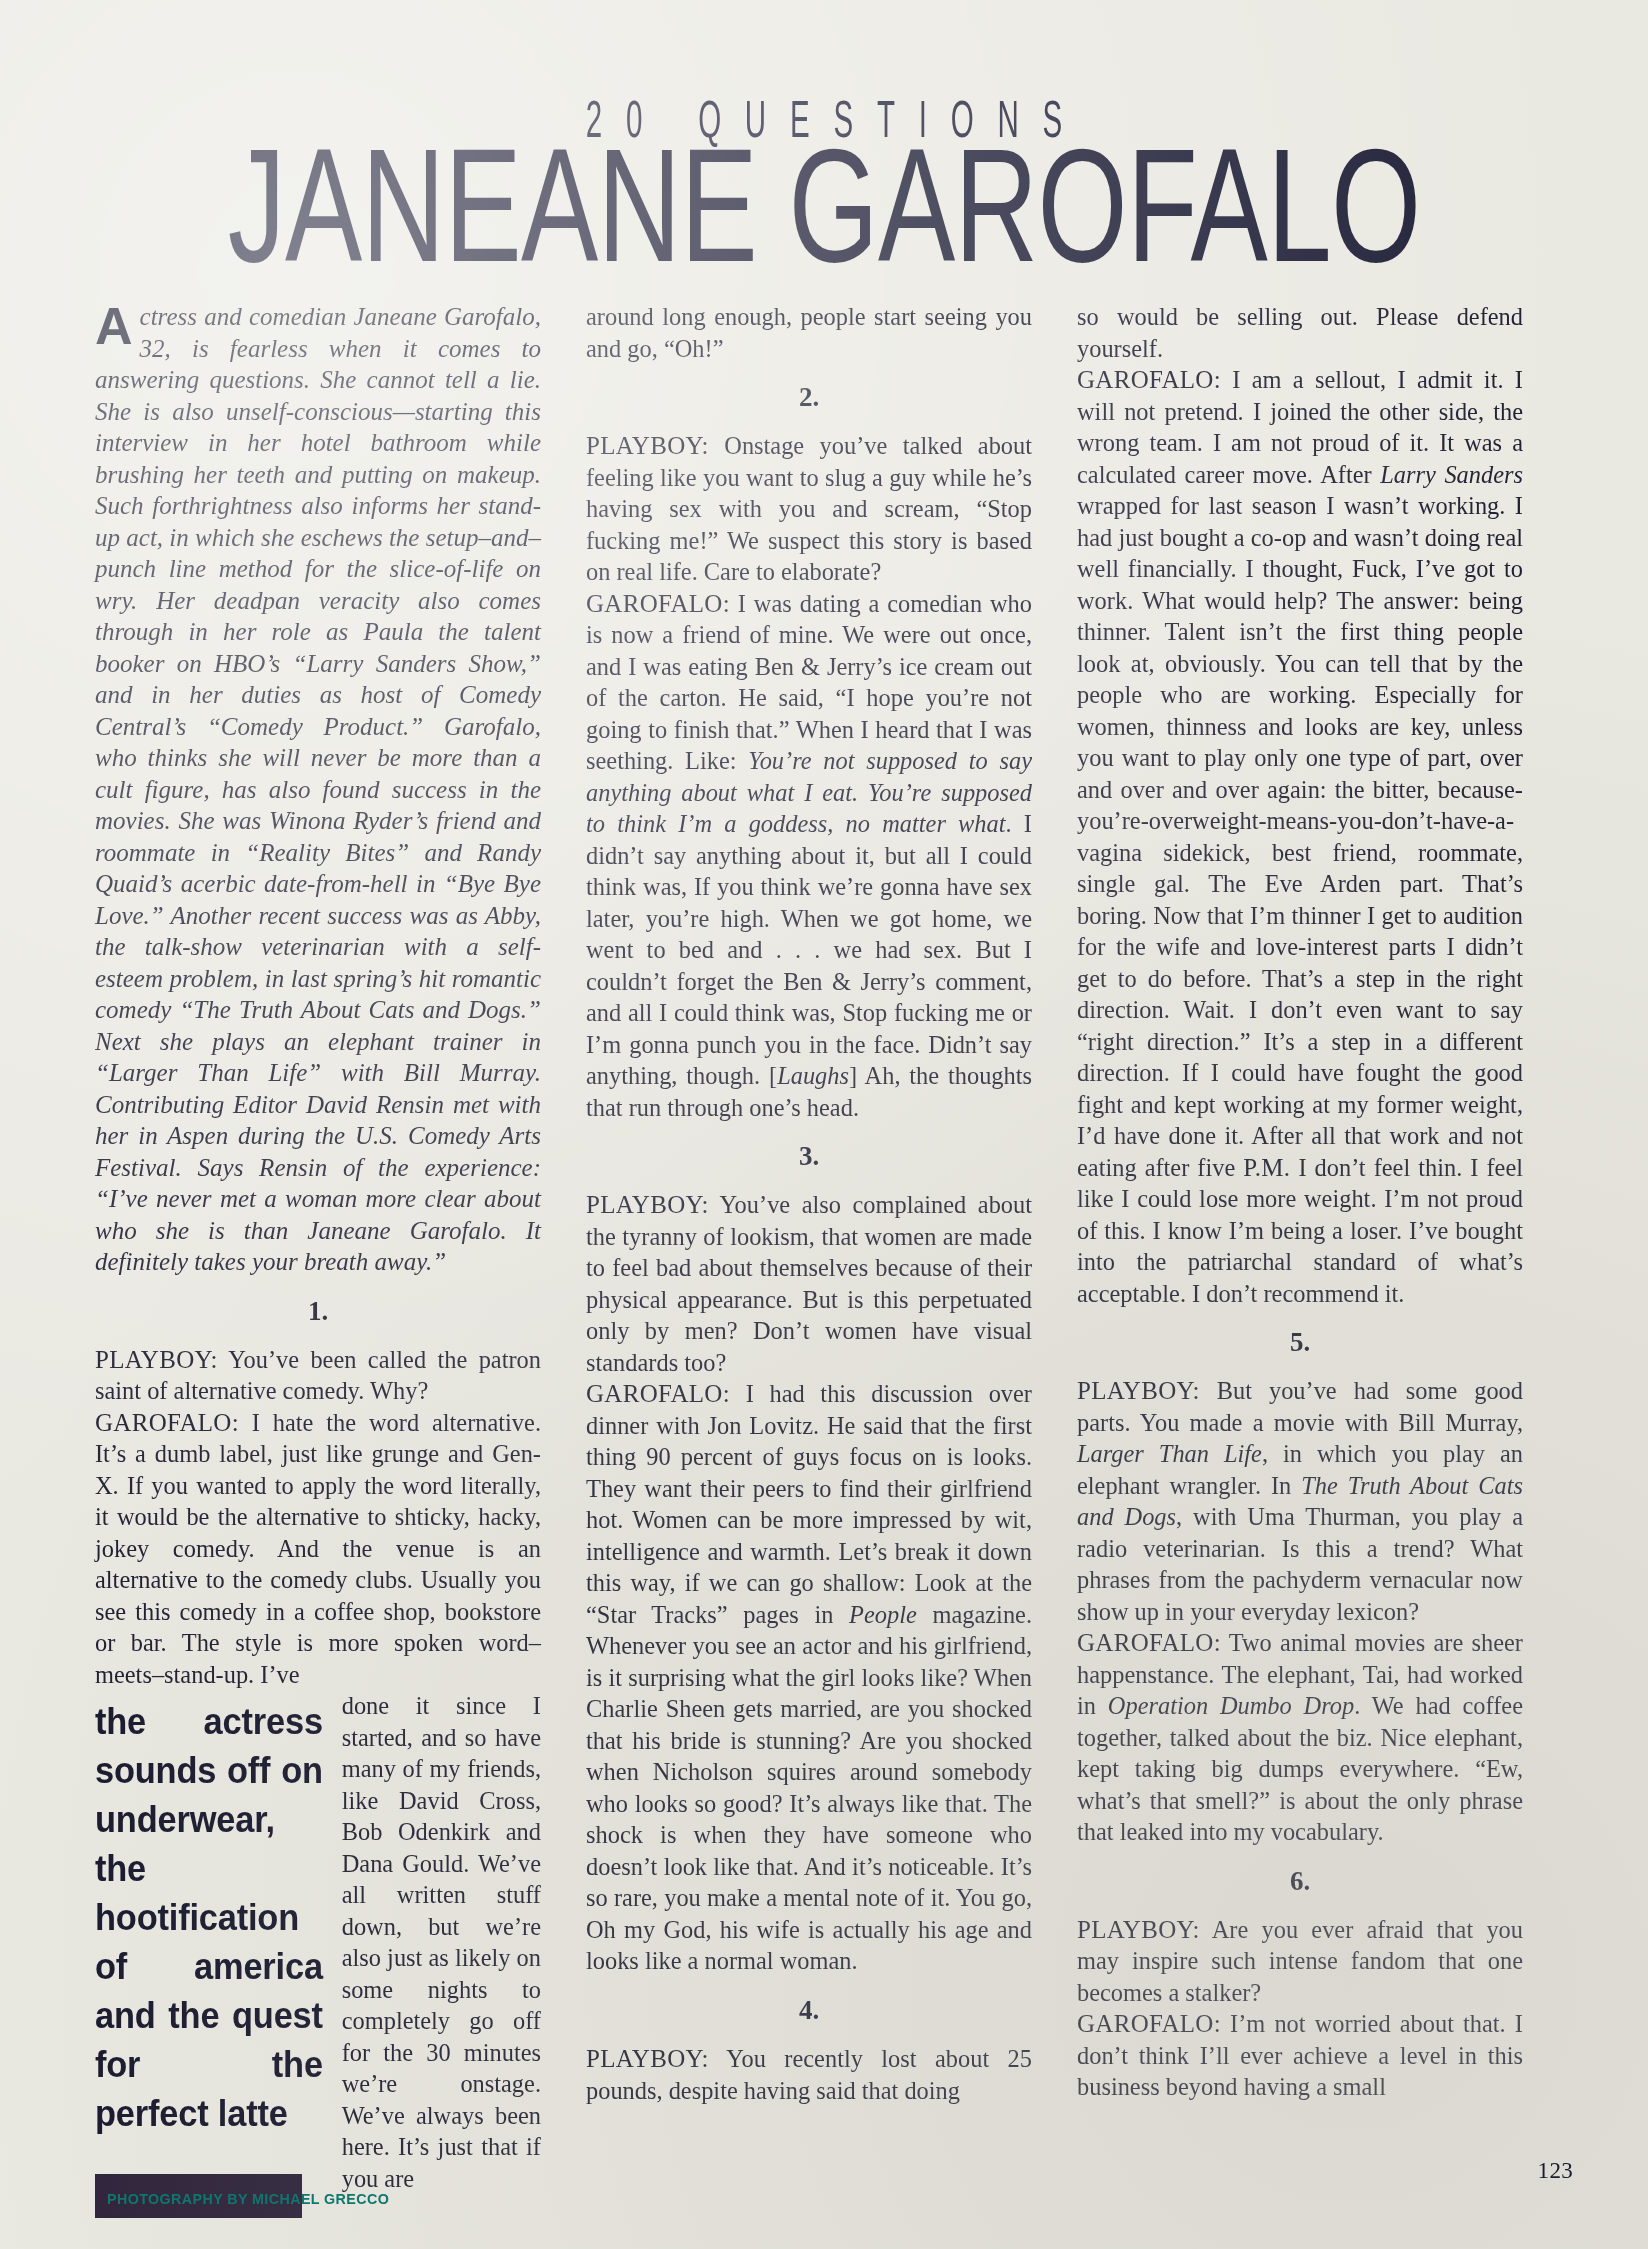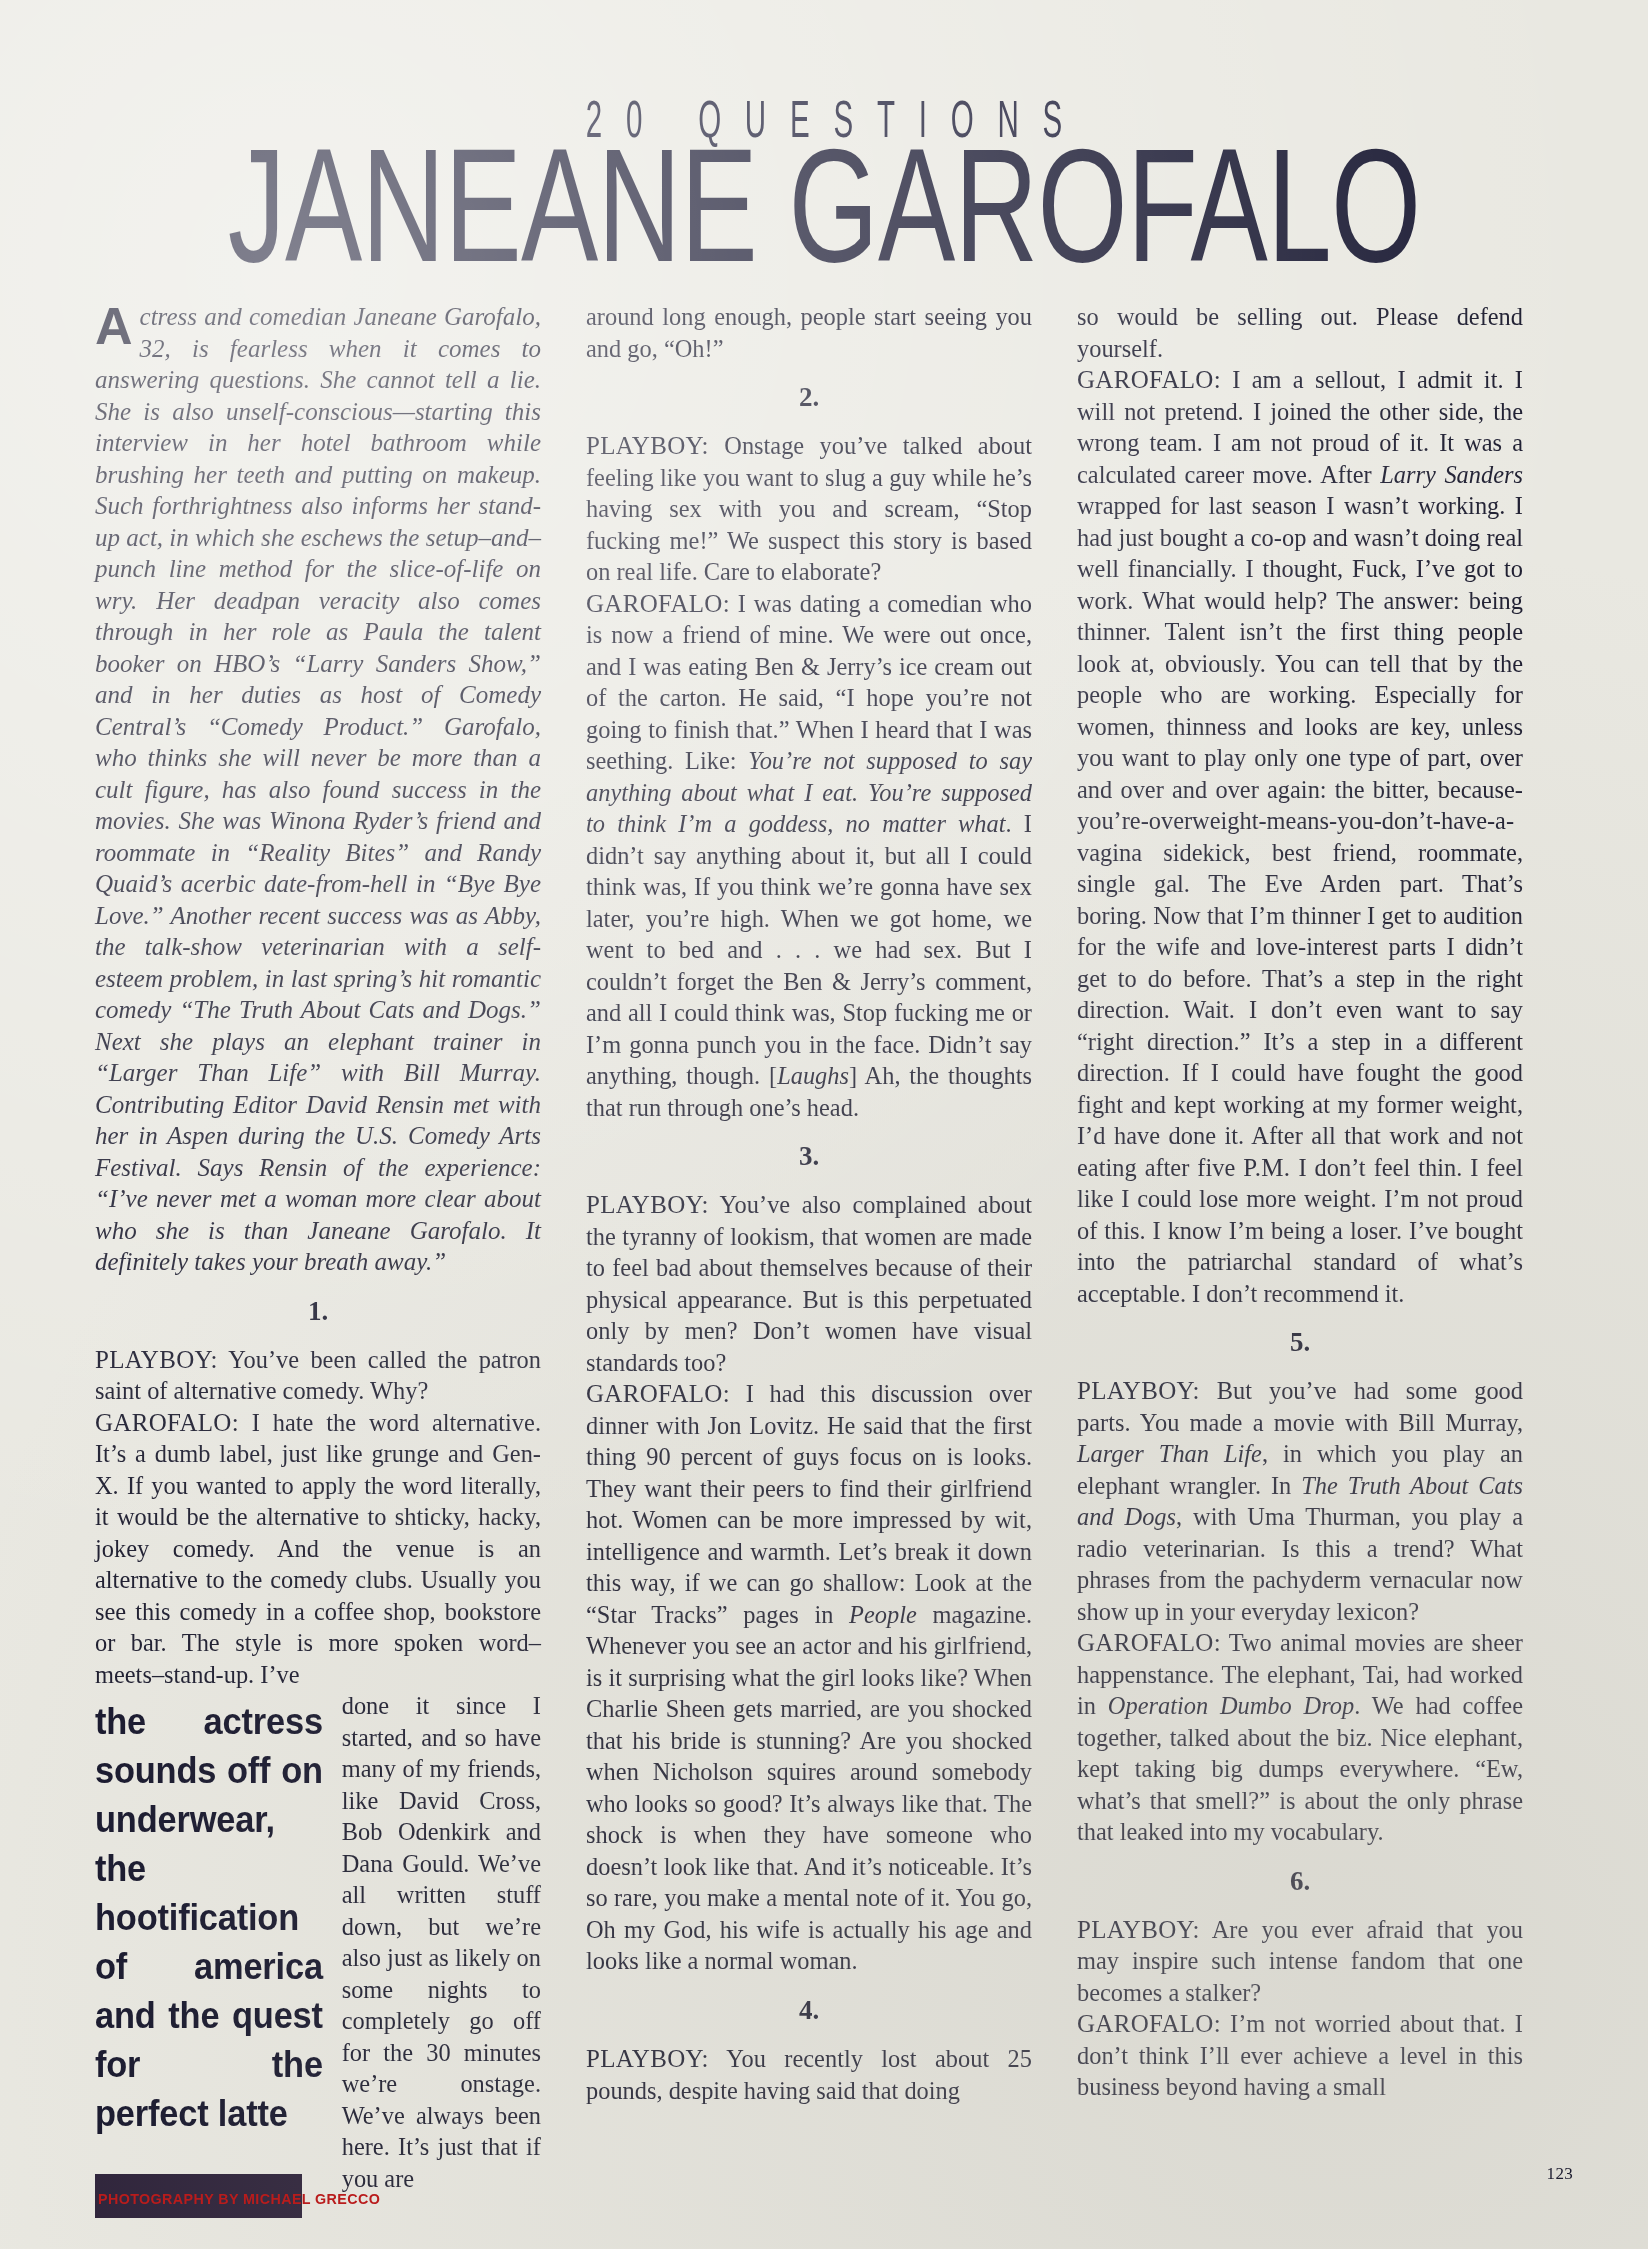--- a/index.html
+++ b/index.html
@@ -141,35 +141,35 @@
     margin-top: 36px;
   }
 
   .narrowtail {
     text-align: justify;
   }
 
   
   .credit {
     position: absolute;
-    left: 98px;
+    left: 107px;
     bottom: 43px;
     font-family: "Liberation Sans", "DejaVu Sans", sans-serif;
     font-size: 14.3px;
     font-weight: 700;
     letter-spacing: 0.4px;
-    color: #b91c1c;
+    color: #0f766e;
     z-index: 4;
   }
   .folio {
     position: absolute;
     right: 75px;
     bottom: 66px;
     font-family: "Liberation Serif", "DejaVu Serif", serif;
-    font-size: 17px;
+    font-size: 23px;
     color: #1b1b2e;
     letter-spacing: 0.3px;
     z-index: 4;
   }
 </style>
 </head>
 <body>
 
 <div class="page">
 

